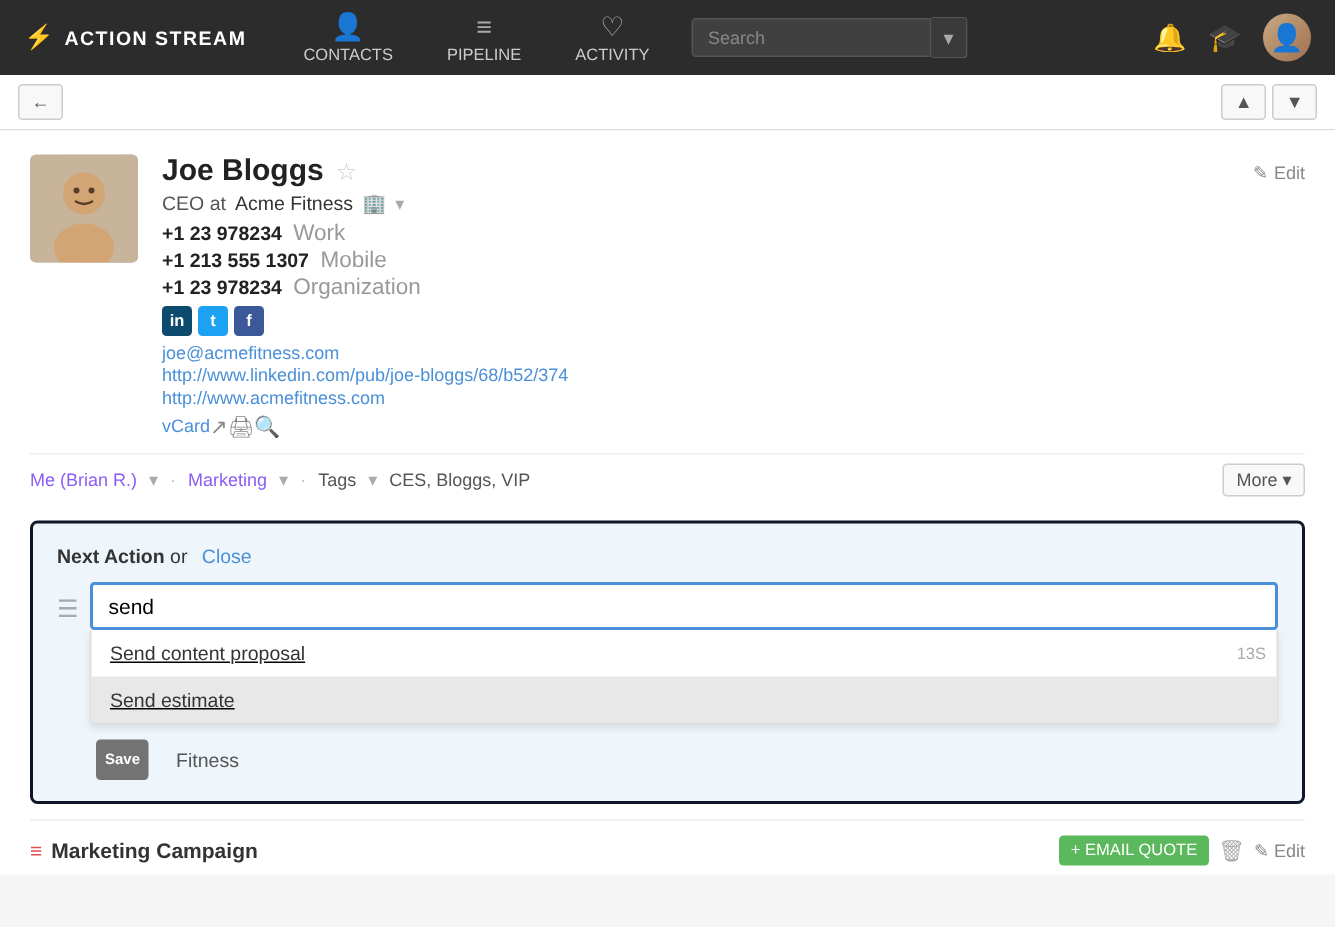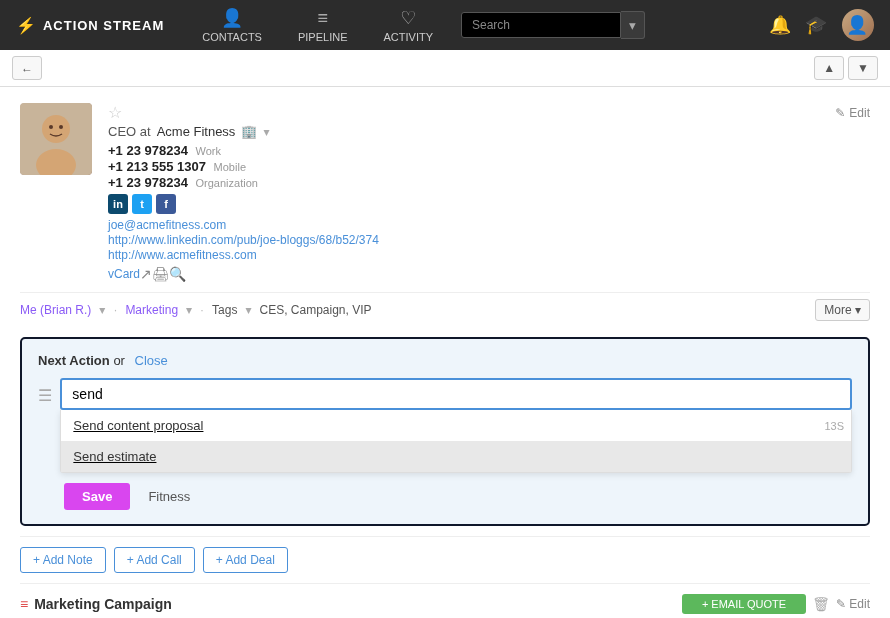--- a/index.html
+++ b/index.html
@@ -47,21 +47,21 @@
       justify-content: center;
       gap: 2px;
     }
     .nav-item .nav-icon { font-size: 18px; color: #aaa; }
     .nav-search {
       display: flex;
       align-items: center;
       margin-left: 10px;
     }
     .nav-search input {
-      background: #000000;
+      background: #404040;
       border: 1px solid #555;
       color: #ccc;
       padding: 5px 10px;
       border-radius: 3px 0 0 3px;
       font-size: 12px;
       width: 160px;
       outline: none;
     }
     .nav-search input::placeholder { color: #888; }
     .nav-search-btn {
@@ -131,21 +131,21 @@
     }
     .contact-info { flex: 1; }
     .contact-name-row { display: flex; align-items: center; gap: 8px; margin-bottom: 2px; }
     .contact-name { font-size: 20px; font-weight: 700; color: #222; }
     .star-icon { color: #ccc; font-size: 16px; cursor: pointer; }
     .edit-link { color: #888; font-size: 12px; cursor: pointer; margin-left: auto; display: flex; align-items: center; gap: 4px; }
     .contact-title { color: #555; font-size: 13px; margin-bottom: 4px; display: flex; align-items: center; gap: 6px; }
     .contact-title .company { color: #333; }
     .company-icon { font-size: 13px; color: #666; }
     .phone-row { font-size: 13px; color: #222; margin-bottom: 1px; }
-    .phone-label { color: #999; font-size: 11px; margin-left: 4px; }
+    .phone-label { color: #999; font-size: 15px; margin-left: 4px; }
     .social-icons { display: flex; gap: 4px; margin: 4px 0; }
     .social-btn {
       width: 20px; height: 20px; border-radius: 3px;
       display: flex; align-items: center; justify-content: center;
       font-size: 11px; color: #fff; font-weight: 700; cursor: pointer;
     }
     .social-li { background: #0c4a6e; }
     .social-tw { background: #1da1f2; }
     .social-fb { background: #3b5998; }
     .link-row { color: #4a90d9; font-size: 12px; margin-bottom: 1px; cursor: pointer; }
@@ -213,26 +213,26 @@
     }
     .autocomplete-item {
       padding: 8px 12px;
       font-size: 13px;
       cursor: pointer;
       color: #333;
     }
     .autocomplete-item.highlighted { background: #e8e8e8; }
     .action-buttons { display: flex; gap: 8px; margin-top: 10px; margin-left: 26px; }
     .btn-save {
-      background: #d946ef;
+      background: #737373;
       color: #fff;
       border: none;
       border-radius: 3px;
-      padding: 6px 18px;
-      font-size: 13px;
+      padding: 6px 6px;
+      font-size: 10px;
       cursor: pointer;
       font-weight: 600;
     }
     .btn-cancel {
       background: transparent;
       color: #555;
       border: none;
       padding: 6px 10px;
       font-size: 13px;
       cursor: pointer;
@@ -264,21 +264,21 @@
       display: flex; align-items: center; gap: 6px;
       font-size: 14px; font-weight: 600; color: #333;
     }
     .section-title .icon { color: #e05050; font-size: 14px; }
     .section-actions { display: flex; gap: 6px; align-items: center; }
     .email-quote-btn {
       background: #5cb85c;
       color: #fff;
       border: none;
       border-radius: 3px;
-      padding: 4px 20px;
+      padding: 4px 8px;
       font-size: 11px;
       cursor: pointer;
     }
     .trash-icon { color: #aaa; font-size: 14px; cursor: pointer; }
     .edit-sm { color: #888; font-size: 12px; cursor: pointer; }
   </style>
 </head>
 <body>
 
 <nav class="navbar">
@@ -332,20 +332,21 @@
         <rect width="72" height="72" fill="#c8b49a" rx="4"></rect>
         <circle cx="36" cy="26" r="14" fill="#d4a574"></circle>
         <ellipse cx="36" cy="62" rx="20" ry="16" fill="#d4a574"></ellipse>
         <circle cx="31" cy="24" r="2" fill="#5a3a2a"></circle>
         <circle cx="41" cy="24" r="2" fill="#5a3a2a"></circle>
         <path d="M30 31 Q36 35 42 31" stroke="#5a3a2a" stroke-width="1.5" fill="none"></path>
       </svg>
     </div>
     <div class="contact-info">
       <div class="contact-name-row">
+        <span class="contact-name">Joe Bloggs</span>
         <span class="star-icon">☆</span>
         <div class="edit-link">
           <span>✎</span>
           <span>Edit</span>
         </div>
       </div>
       <div class="contact-title">
         <span>CEO at</span>
         <span class="company">Acme Fitness</span>
         <span class="company-icon">🏢</span>
@@ -382,21 +383,21 @@
 
   <div class="tag-row">
     <span class="tag-link">Me (Brian R.)</span>
     <span style="color:#aaa">▾</span>
     <span class="tag-sep">·</span>
     <span class="tag-link">Marketing</span>
     <span style="color:#aaa">▾</span>
     <span class="tag-sep">·</span>
     <span class="tag-item">Tags</span>
     <span style="color:#aaa">▾</span>
-    <span class="tag-item">CES, Campaign, VIP</span>
+    <span class="tag-item">CES, Bloggs, VIP</span>
     <button class="more-btn">More ▾</button>
   </div>
 
   <div class="next-action-container">
     <div class="next-action-header">
       <span class="label">Next Action</span>
       <span>or</span>
       <span class="close-link">Close</span>
     </div>
     <div class="next-action-row">
@@ -409,25 +410,20 @@
           <div class="autocomplete-item highlighted">Send estimate</div>
         </div>
       </div>
     </div>
     <div class="action-buttons">
       <button class="btn-save">Save</button>
       <button class="btn-cancel">Fitness</button>
     </div>
   </div>
 
-  <div class="bottom-actions">
-    <button class="action-btn">+ Add Note</button>
-    <button class="action-btn">+ Add Call</button>
-    <button class="action-btn">+ Add Deal</button>
-  </div>
 
   <div class="section-header">
     <div class="section-title">
       <span class="icon">≡</span>
       <span>Marketing Campaign</span>
     </div>
     <div class="section-actions">
       <button class="email-quote-btn">+ EMAIL QUOTE</button>
       <span class="trash-icon">🗑</span>
       <span class="edit-sm">✎ Edit</span>

